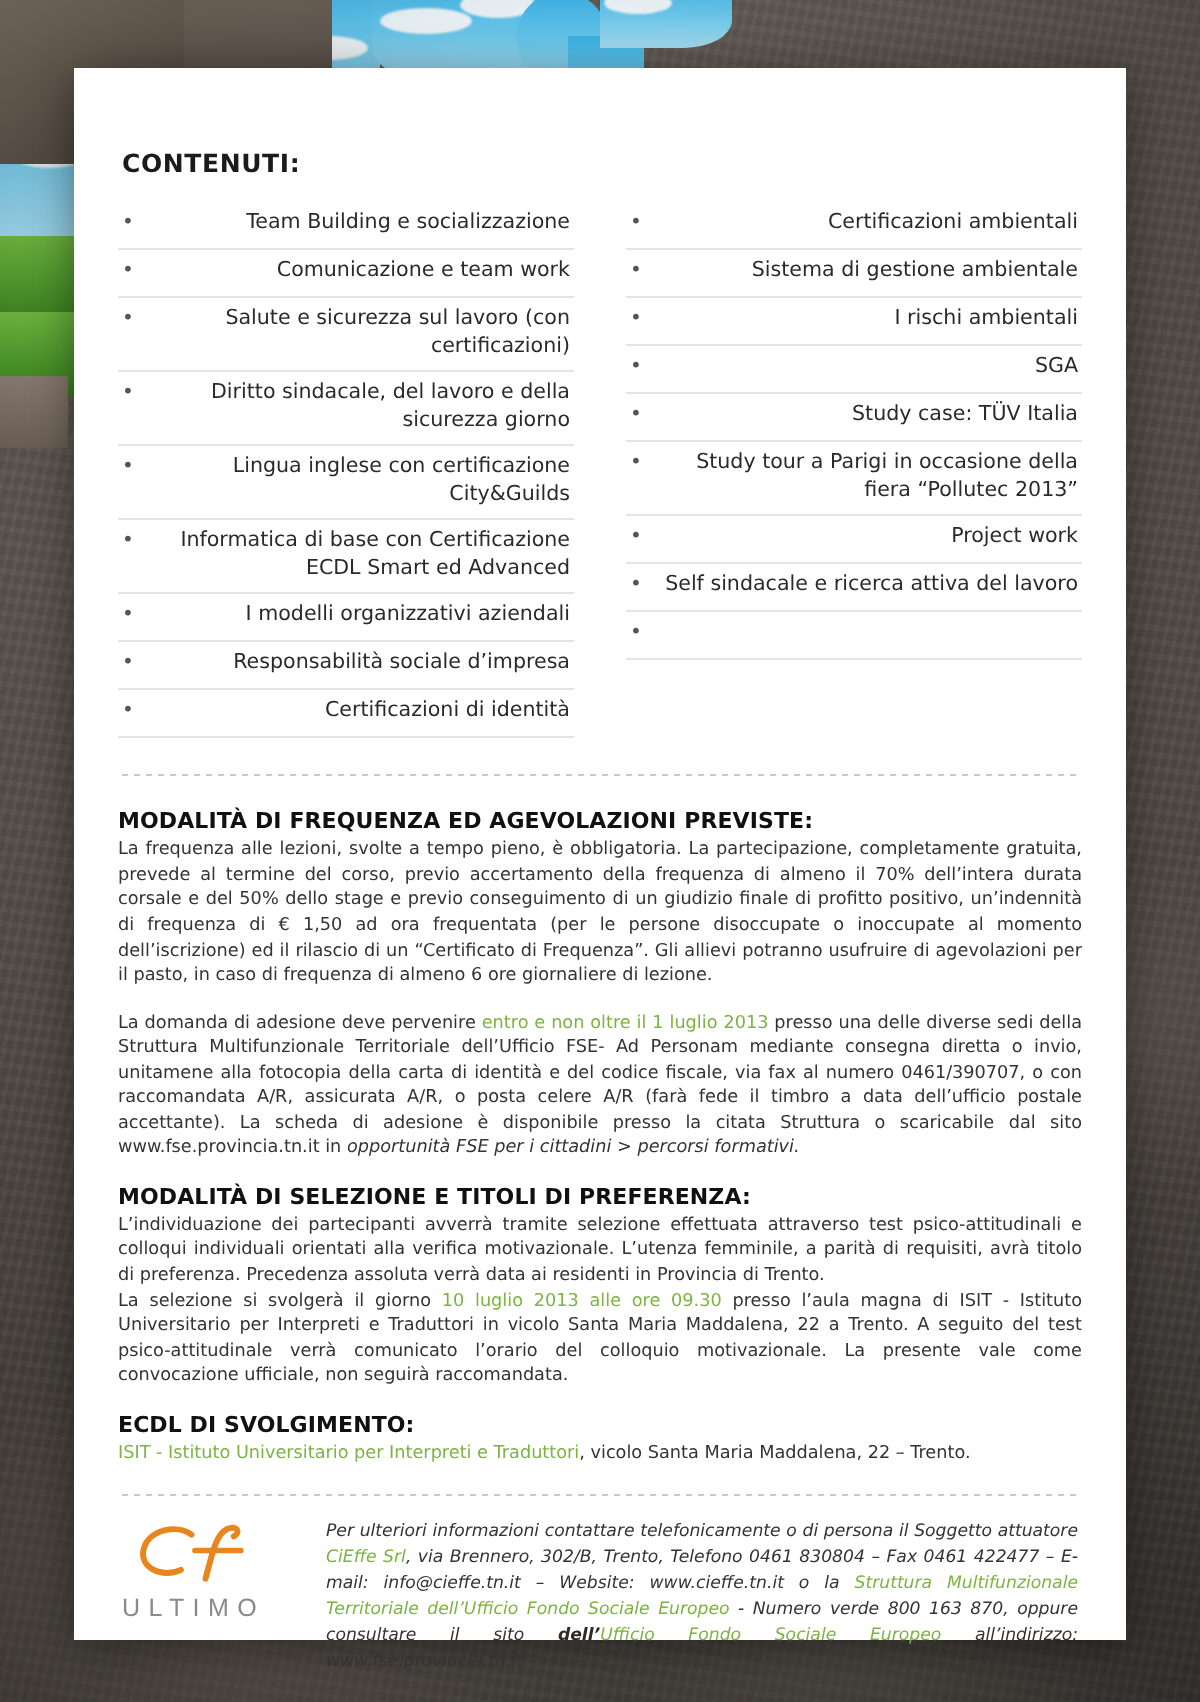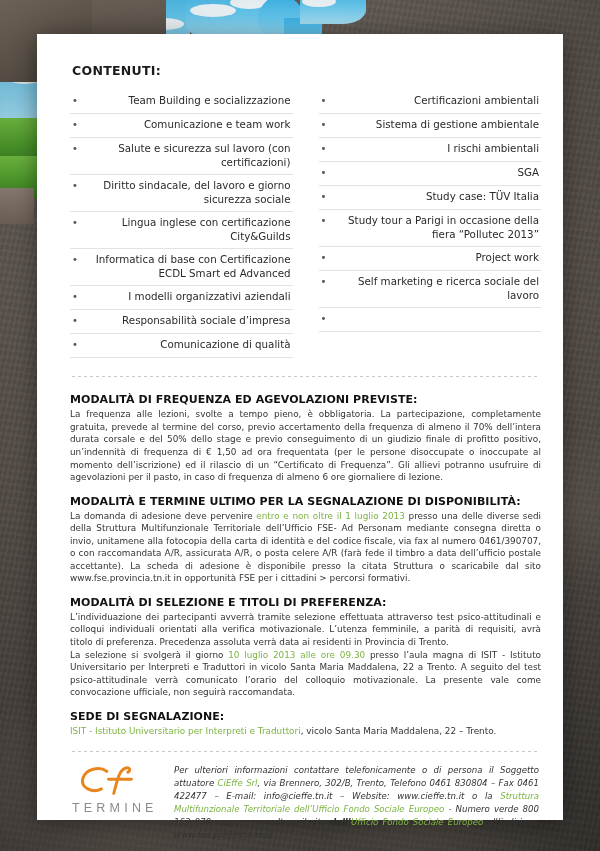--- a/index.html
+++ b/index.html
@@ -55,21 +55,21 @@
              background:linear-gradient(150deg,#8a7c6d,#5c5349 70%,#463f38); }
   #pz-rock2 { left:92px; top:-14px; width:74px; height:52px;
               background:linear-gradient(170deg,#7d7164,#5a514a); }
 
   
   #card {
     position:absolute; left:37px; top:34px; width:526px; height:786px;
     background:#ffffff;
     box-shadow:0 4px 22px rgba(0,0,0,.45);
   }
-  #card-inner { padding:29px 22px 0 22px;margin-left:11px; }
+  #card-inner { padding:40px 22px 0 22px; }
 
   
   #contenuti-title {
     font-weight:bold; font-size:12.5px; color:#1b1b1b;
     letter-spacing:.3px; margin:0 0 12px 2px;
   }
 
   
   #contents-columns { display:flex; gap:26px; }
   .col { flex:1 1 0; min-width:0; }
@@ -93,21 +93,21 @@
   .section { margin-bottom:11px; }
   .sec-head {
     font-weight:bold; font-size:11px; color:#111;
     letter-spacing:.05px; margin-bottom:2px;
   }
   .sec-body {
     font-size:8.85px; line-height:1.42; color:#333;
     text-align:justify; text-justify:inter-word;
   }
   .hl { color:#7cb342; }
-  .it { }
+  .it { font-style:italic; }
   .bd { font-weight:bold; color:#2b2b2b; }
 
   
   #footer-divider {
     height:1px; margin:14px 2px 12px 2px;
     background-image:linear-gradient(to right,#c9c9c9 0 3px, transparent 3px 6px);
     background-size:6px 1px; background-repeat:repeat-x;
   }
   #footer { display:flex; gap:14px; align-items:flex-start; padding:0 2px 0 2px; }
   #logo { flex:0 0 88px; padding-top:2px; }
@@ -171,41 +171,41 @@
           <div class="bullet-item">
             <span class="dot">•</span>
             <span class="txt">Comunicazione e team work</span>
           </div>
           <div class="bullet-item">
             <span class="dot">•</span>
             <span class="txt">Salute e sicurezza sul lavoro (con certificazioni)</span>
           </div>
           <div class="bullet-item">
             <span class="dot">•</span>
-            <span class="txt">Diritto sindacale, del lavoro e giorno sicurezza sociale</span>
+            <span class="txt">Diritto sindacale, del lavoro e della sicurezza giorno</span>
           </div>
           <div class="bullet-item">
             <span class="dot">•</span>
             <span class="txt">Lingua inglese con certificazione City&amp;Guilds</span>
           </div>
           <div class="bullet-item">
             <span class="dot">•</span>
             <span class="txt">Informatica di base con Certificazione ECDL Smart ed Advanced</span>
           </div>
           <div class="bullet-item">
             <span class="dot">•</span>
             <span class="txt">I modelli organizzativi aziendali</span>
           </div>
           <div class="bullet-item">
             <span class="dot">•</span>
             <span class="txt">Responsabilità sociale d’impresa</span>
           </div>
           <div class="bullet-item">
             <span class="dot">•</span>
-            <span class="txt">Comunicazione di qualità</span>
+            <span class="txt">Certificazioni di identità</span>
           </div>
         </div>
       <div class="col" id="col-right">
           <div class="bullet-item">
             <span class="dot">•</span>
             <span class="txt">Certificazioni ambientali</span>
           </div>
           <div class="bullet-item">
             <span class="dot">•</span>
             <span class="txt">Sistema di gestione ambientale</span>
@@ -225,59 +225,58 @@
           <div class="bullet-item">
             <span class="dot">•</span>
             <span class="txt">Study tour a Parigi in occasione della fiera “Pollutec 2013”</span>
           </div>
           <div class="bullet-item">
             <span class="dot">•</span>
             <span class="txt">Project work</span>
           </div>
           <div class="bullet-item">
             <span class="dot">•</span>
-            <span class="txt">Self marketing e ricerca sociale del lavoro</span>
+            <span class="txt">Self sindacale e ricerca attiva del lavoro</span>
           </div>
           <div class="bullet-item">
             <span class="dot">•</span>
           </div>
         </div>
     </div>
 
     <div class="divider"></div>
 
     <div class="section">
       <div class="sec-head">MODALITÀ DI FREQUENZA ED AGEVOLAZIONI PREVISTE:</div>
       <div class="sec-body">La frequenza alle lezioni, svolte a tempo pieno, è obbligatoria. La partecipazione, completamente gratuita, prevede al termine del corso, previo accertamento della frequenza di almeno il 70% dell’intera durata corsale e del 50% dello stage e previo conseguimento di un giudizio finale di profitto positivo, un’indennità di frequenza di € 1,50 ad ora frequentata (per le persone disoccupate o inoccupate al momento dell’iscrizione) ed il rilascio di un “Certificato di Frequenza”. Gli allievi potranno usufruire di agevolazioni per il pasto, in caso di frequenza di almeno 6 ore giornaliere di lezione.</div>
     </div>
 
     <div class="section">
-      <div class="sec-head">MODALITÀ E TERMINE ULTIMO PER LA SEGNALAZIONE DI DISPONIBILITÀ:</div>
       <div class="sec-body"><span>La domanda di adesione deve pervenire </span><span class="hl">entro e non oltre il 1 luglio 2013</span><span> presso una delle diverse sedi della Struttura Multifunzionale Territoriale dell’Ufficio FSE- Ad Personam mediante consegna diretta o invio, unitamene alla fotocopia della carta di identità e del codice fiscale, via fax al numero 0461/390707, o con raccomandata A/R, assicurata A/R, o posta celere A/R (farà fede il timbro a data dell’ufficio postale accettante). La scheda di adesione è disponibile presso la citata Struttura o scaricabile dal sito  www.fse.provincia.tn.it in </span><span class="it">opportunità FSE per i cittadini &gt; percorsi formativi.</span></div>
     </div>
 
     <div class="section">
       <div class="sec-head">MODALITÀ DI SELEZIONE E TITOLI DI PREFERENZA:</div>
       <div class="sec-body">L’individuazione dei partecipanti avverrà tramite selezione effettuata attraverso test psico-attitudinali e colloqui individuali orientati alla verifica motivazionale. L’utenza femminile, a parità di requisiti, avrà titolo di preferenza. Precedenza assoluta verrà data ai residenti in Provincia di Trento.</div>
       <div class="sec-body"><span>La selezione si svolgerà il giorno </span><span class="hl">10 luglio 2013 alle ore 09.30</span><span> presso l’aula magna di ISIT - Istituto Universitario per Interpreti e Traduttori in vicolo Santa Maria Maddalena, 22 a Trento. A seguito del test psico-attitudinale verrà comunicato l’orario del colloquio motivazionale. La presente vale come convocazione ufficiale, non seguirà raccomandata.</span></div>
     </div>
 
     <div class="section">
-      <div class="sec-head">SEDE DI SEGNALAZIONE:</div>
+      <div class="sec-head">ECDL DI SVOLGIMENTO:</div>
       <div class="sec-body"><span class="hl">ISIT - Istituto Universitario per Interpreti e Traduttori</span><span>, vicolo Santa Maria Maddalena, 22 – Trento.</span></div>
     </div>
 
     <div id="footer-divider"></div>
 
     <div id="footer">
       <div id="logo">
         <svg id="logo-mark" viewBox="0 0 80 34" width="80" height="30">
           <path d="M34 6 C26 0, 10 3, 7 14 C4 25, 18 31, 28 26" fill="none" stroke="#e8861d" stroke-width="3.4" stroke-linecap="round"></path>
           <path d="M42 31 C46 16, 48 6, 54 3 C60 0, 62 5, 58 7" fill="none" stroke="#e8861d" stroke-width="3.4" stroke-linecap="round"></path>
           <path d="M36 15 L62 15" fill="none" stroke="#e8861d" stroke-width="3.2" stroke-linecap="round"></path>
         </svg>
-        <div id="logo-word">TERMINE</div>
+        <div id="logo-word">ULTIMO</div>
       </div>
       <div id="footer-text"><span>Per ulteriori informazioni contattare telefonicamente o di persona il Soggetto attuatore </span><span class="hl">CiEffe Srl</span><span>, via Brennero, 302/B, Trento, Telefono 0461 830804 – Fax 0461 422477 – E-mail: info@cieffe.tn.it – Website: www.cieffe.tn.it o la </span><span class="hl">Struttura Multifunzionale Territoriale dell’Ufficio Fondo Sociale Europeo</span><span> - Numero verde 800 163 870, oppure consultare il sito </span><span class="bd">dell’</span><span class="hl">Ufficio Fondo Sociale Europeo</span><span> all’indirizzo: www.fse.provincia.tn.it</span></div>
     </div>
 
   </div>
 </div>
 
 </body></html>

